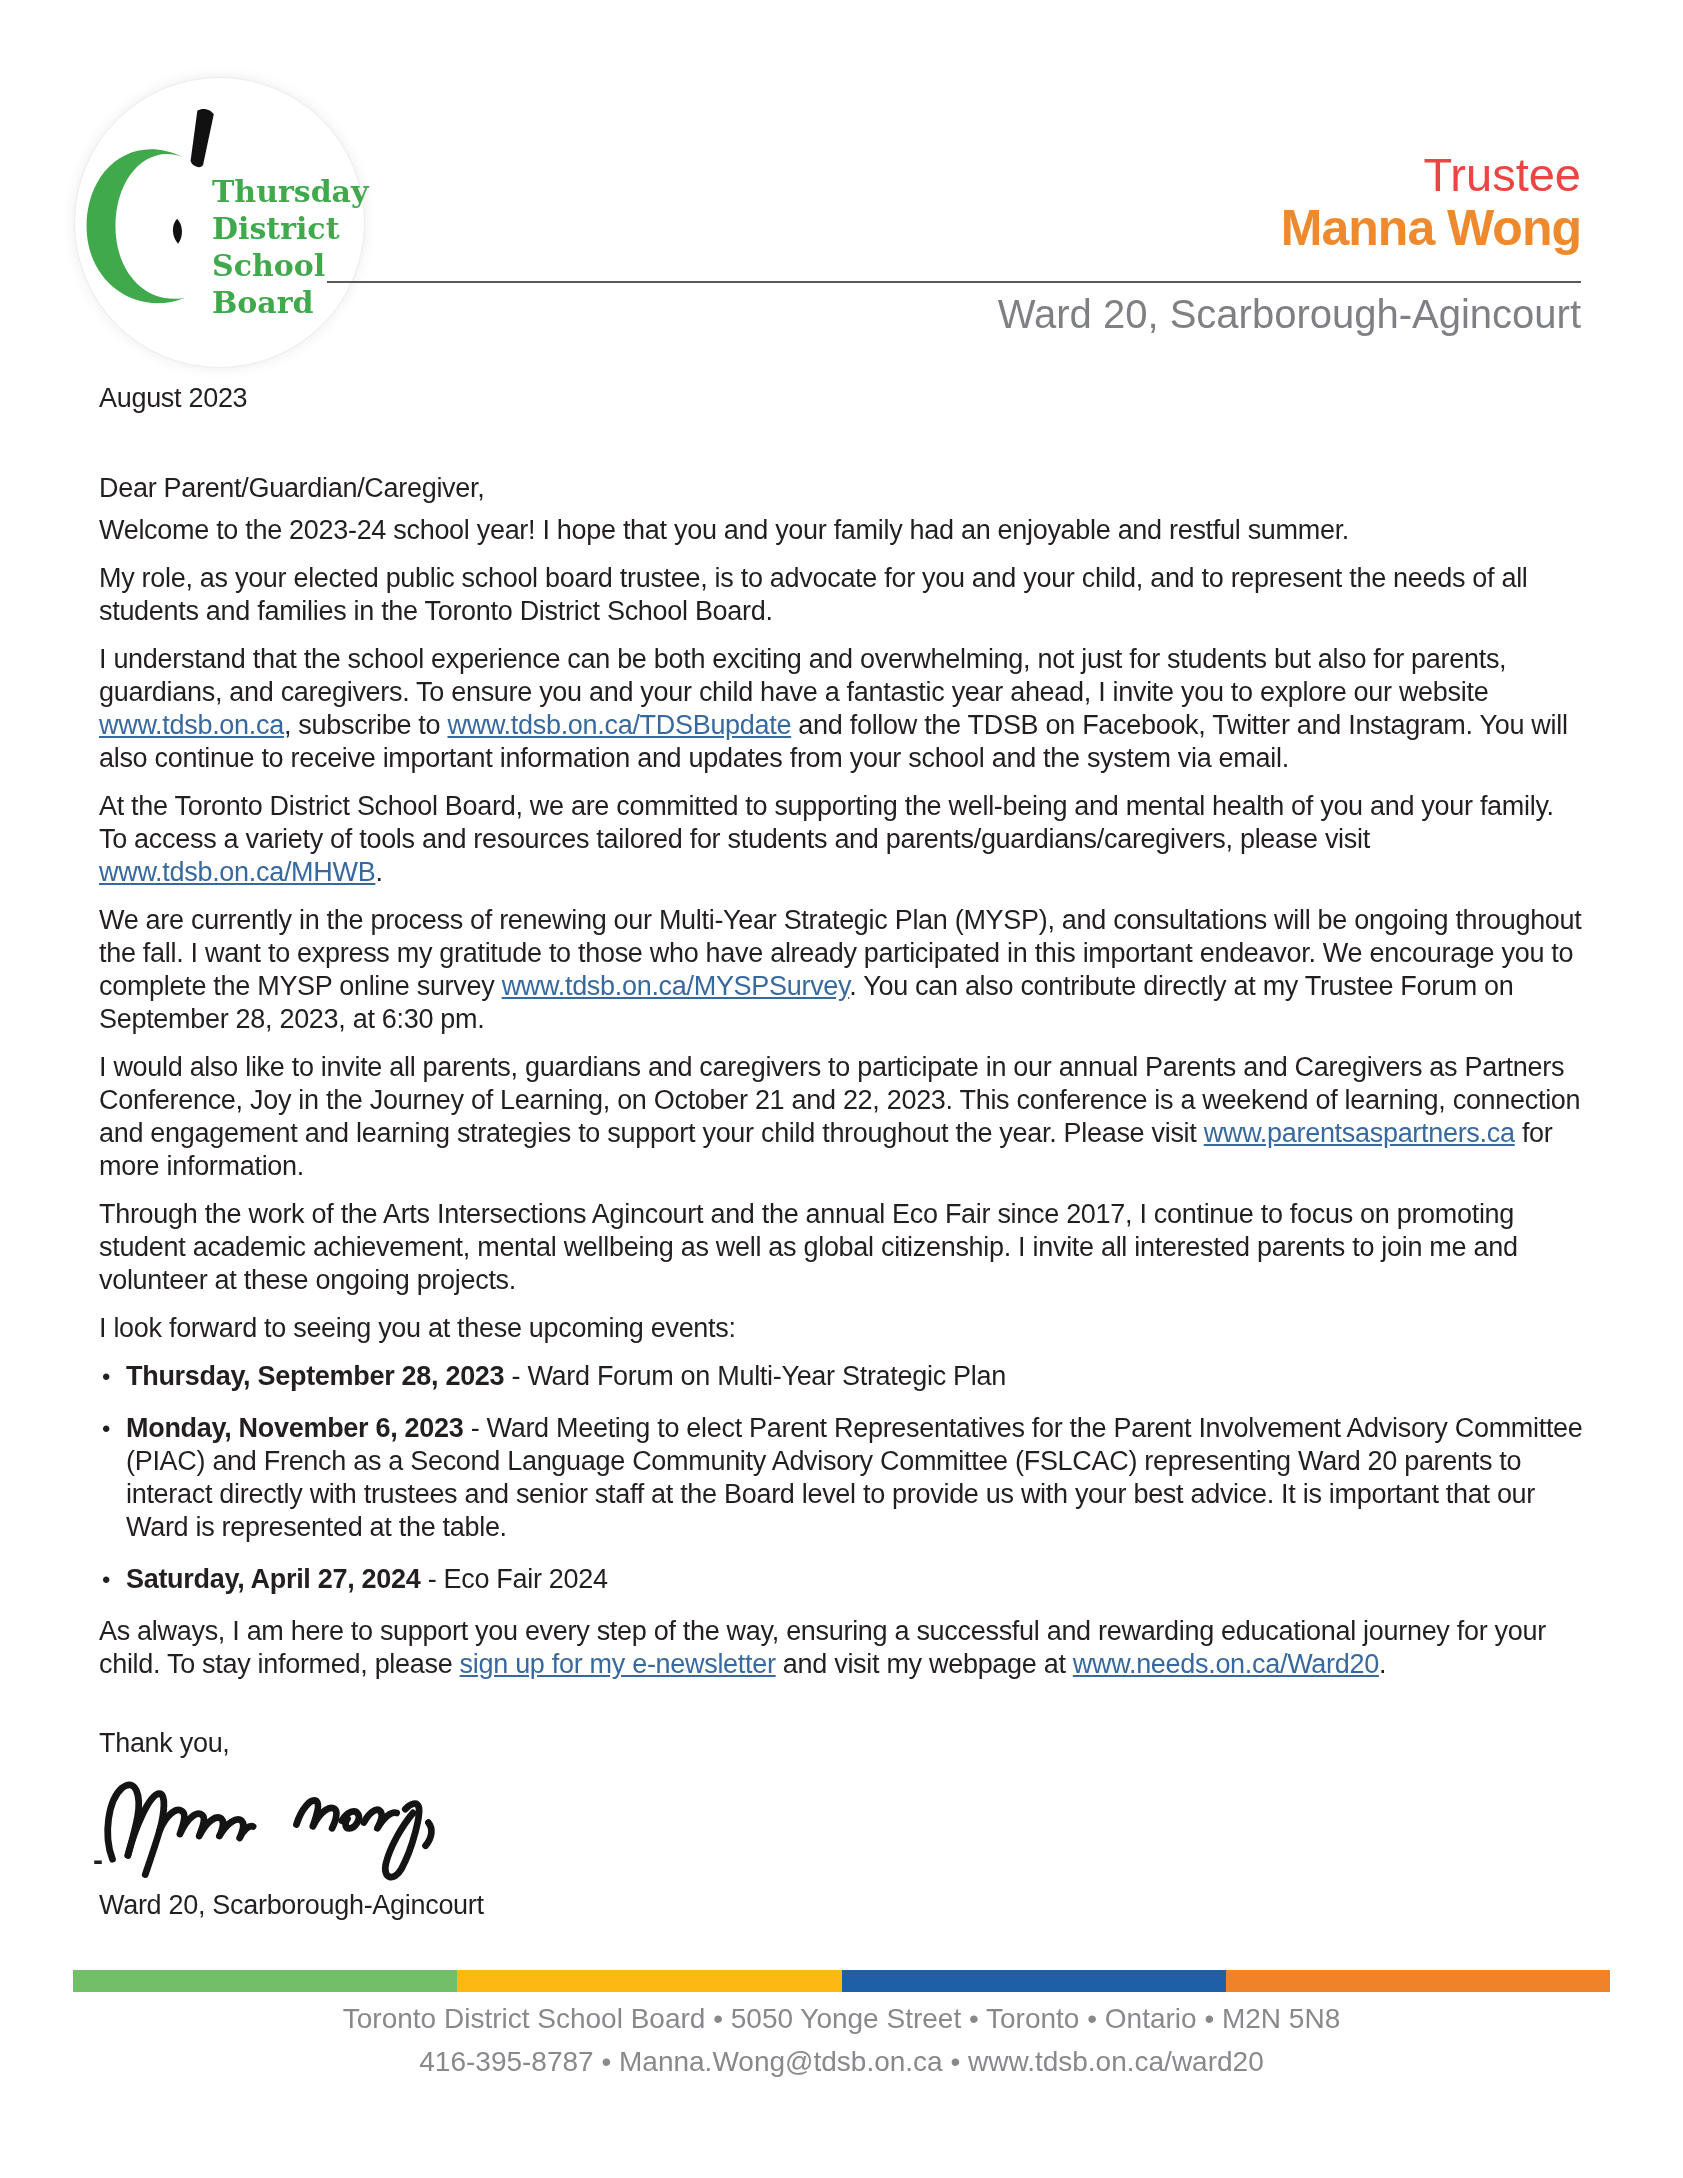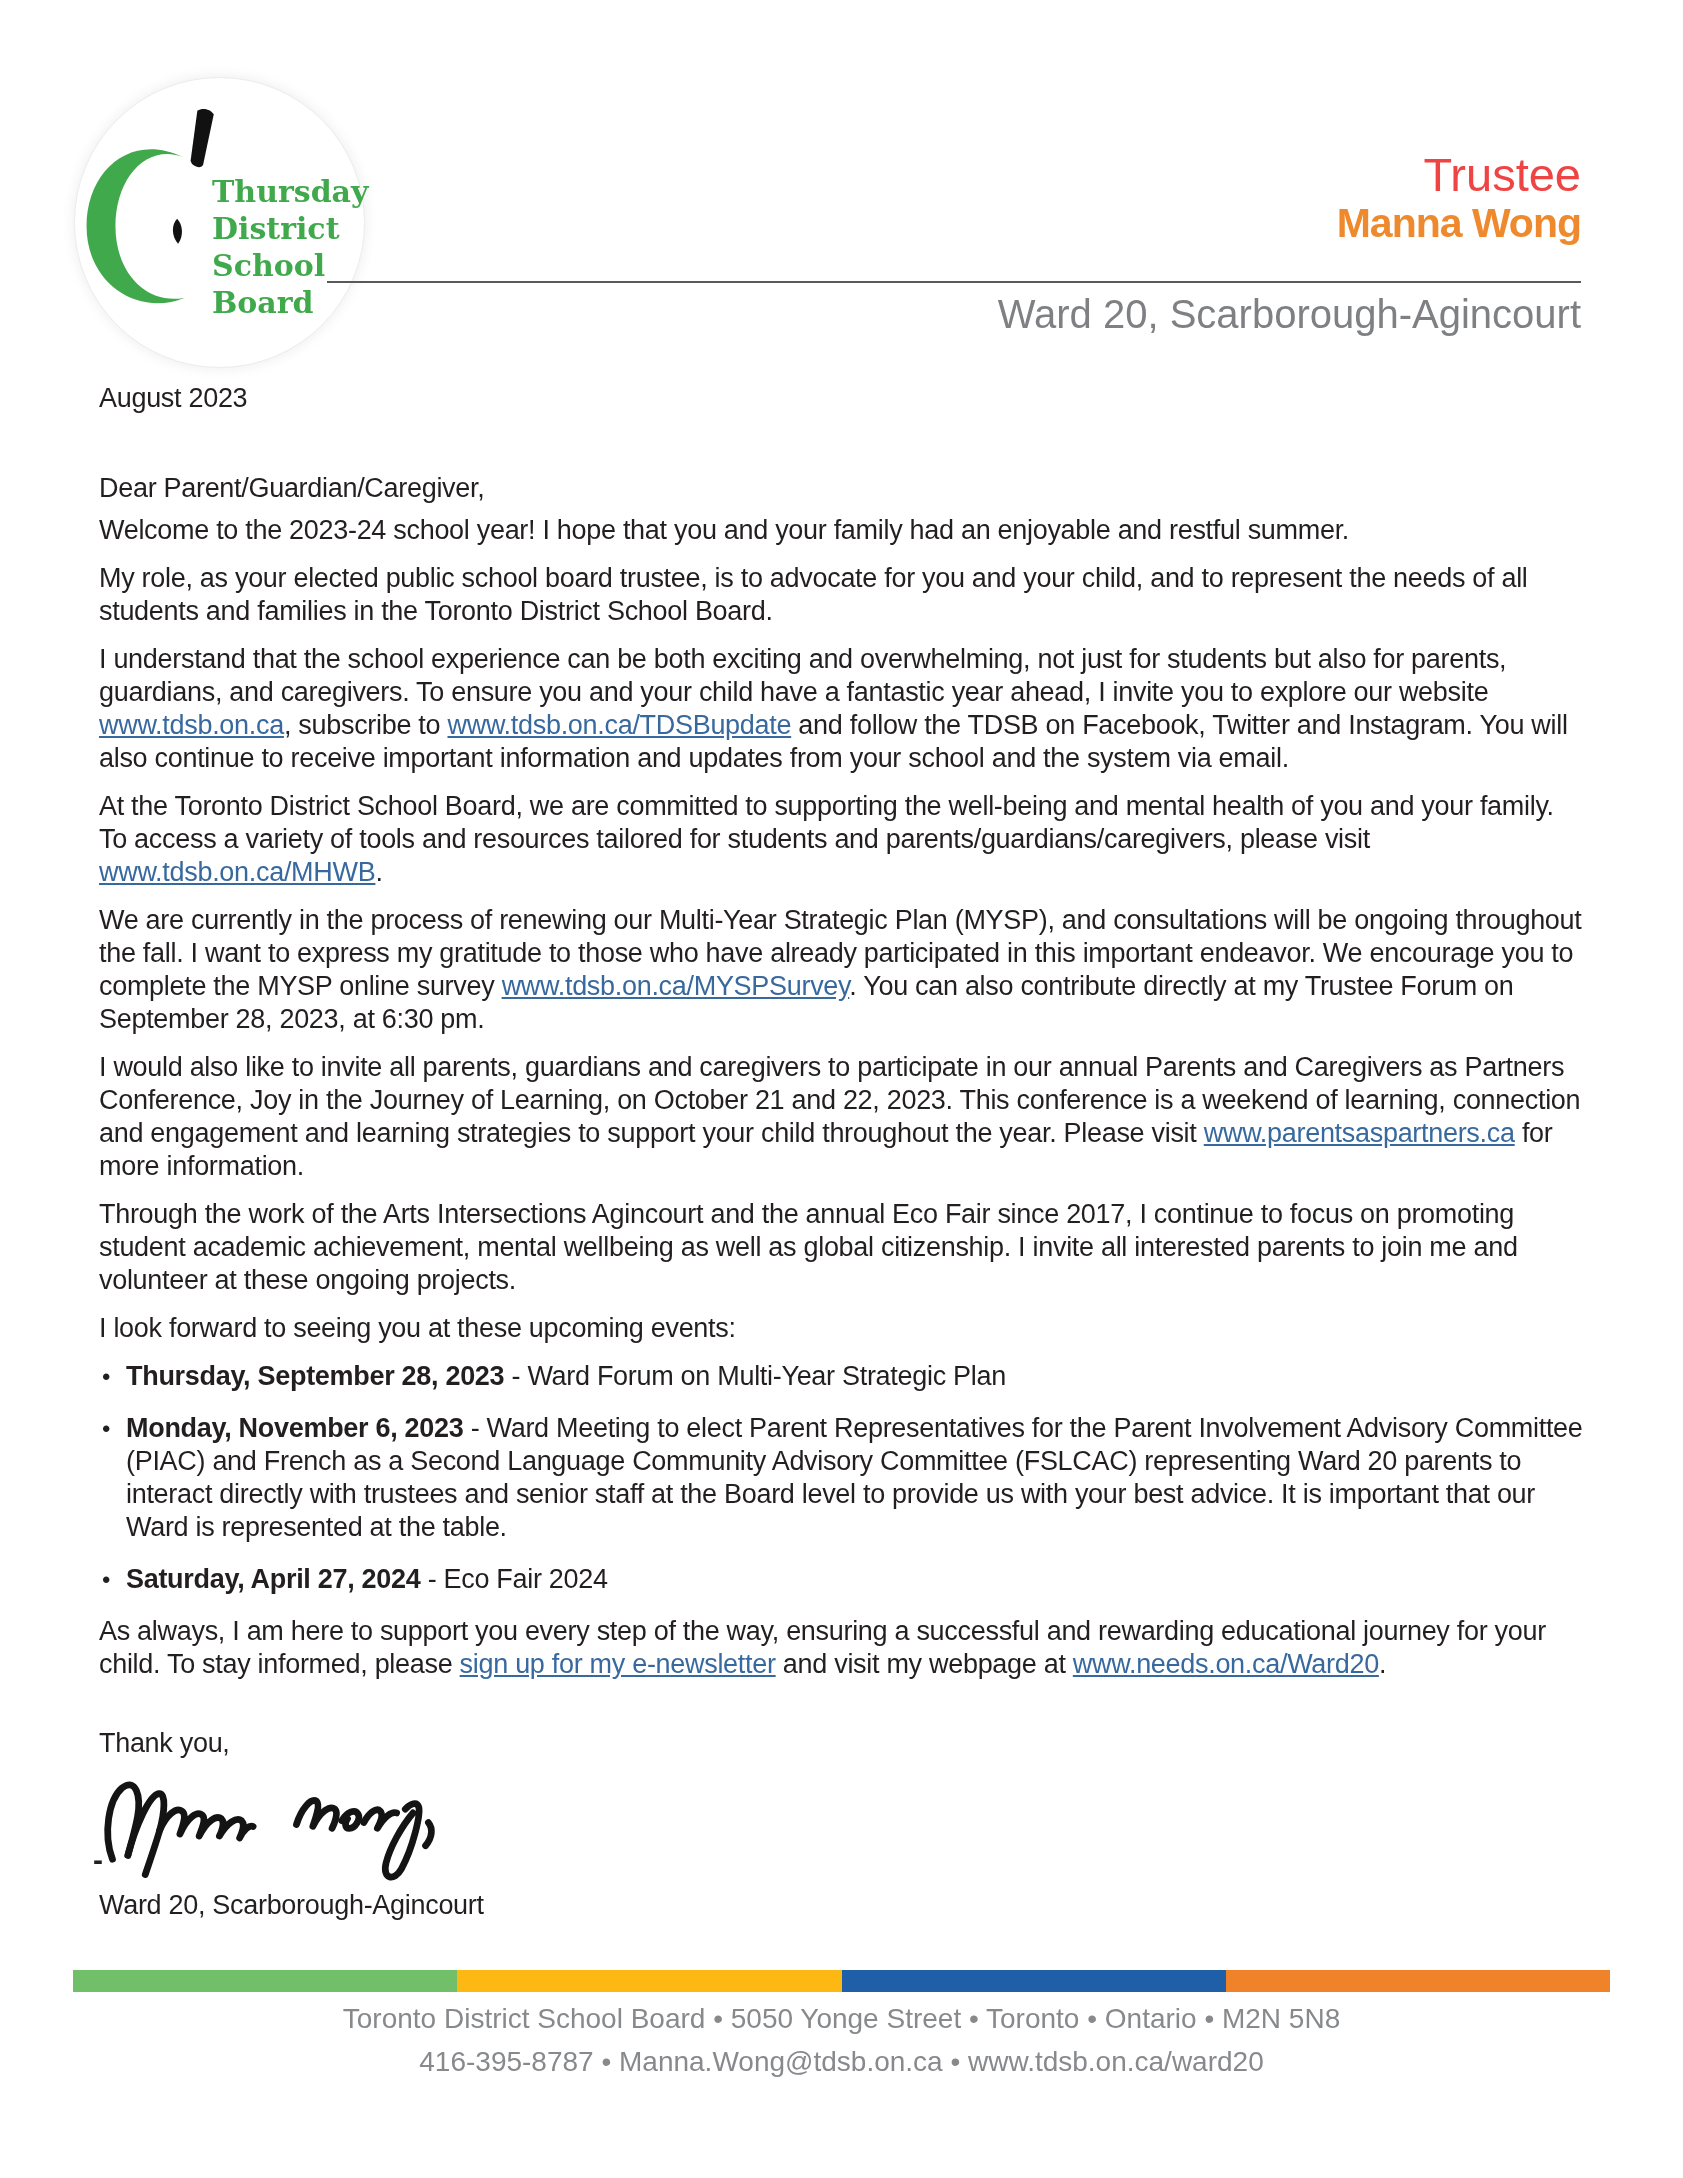--- a/index.html
+++ b/index.html
@@ -7,21 +7,21 @@
         font-family:"Liberation Sans",sans-serif;color:#231F20;}
 
   
   .logo{position:absolute;left:74px;top:77px;width:289px;height:289px;border-radius:50%;
         background:#fff;border:1px solid #ececec;box-shadow:0 0 14px rgba(0,0,0,.08);}
   .logo svg{position:absolute;left:0;top:0;}
   .logo-text{position:absolute;left:137px;top:95px;color:#3FA94C;
              font-family:"DejaVu Serif","Liberation Serif",serif;font-weight:700;
              font-size:30px;line-height:37px;}
   .hdr-role{position:absolute;right:102px;top:149px;font-size:47px;color:#ef4444;line-height:1.1;}
-  .hdr-name{position:absolute;right:102px;top:201px;font-size:41px;font-weight:700;color:#EE8A2D;line-height:1.1;letter-spacing:-1px;}
+  .hdr-name{position:absolute;right:102px;top:201px;font-size:50px;font-weight:700;color:#EE8A2D;line-height:1.1;letter-spacing:-1px;}
   .hdr-rule{position:absolute;left:327px;right:102px;top:281px;height:2px;background:#58595B;}
   .hdr-ward{position:absolute;right:102px;top:291px;font-size:40px;color:#7F8083;line-height:1.15;}
 
   
   .content{position:absolute;left:99px;top:382px;width:1485px;font-size:27px;
            letter-spacing:-0.3px;color:#231F20;}
   .content p{margin:0 0 15px 0;line-height:33px;}
   .date{margin-bottom:57px !important;}
   .salutation{margin-bottom:9px !important;}
   a.lnk{color:#38699E;text-decoration:underline;cursor:pointer;}

